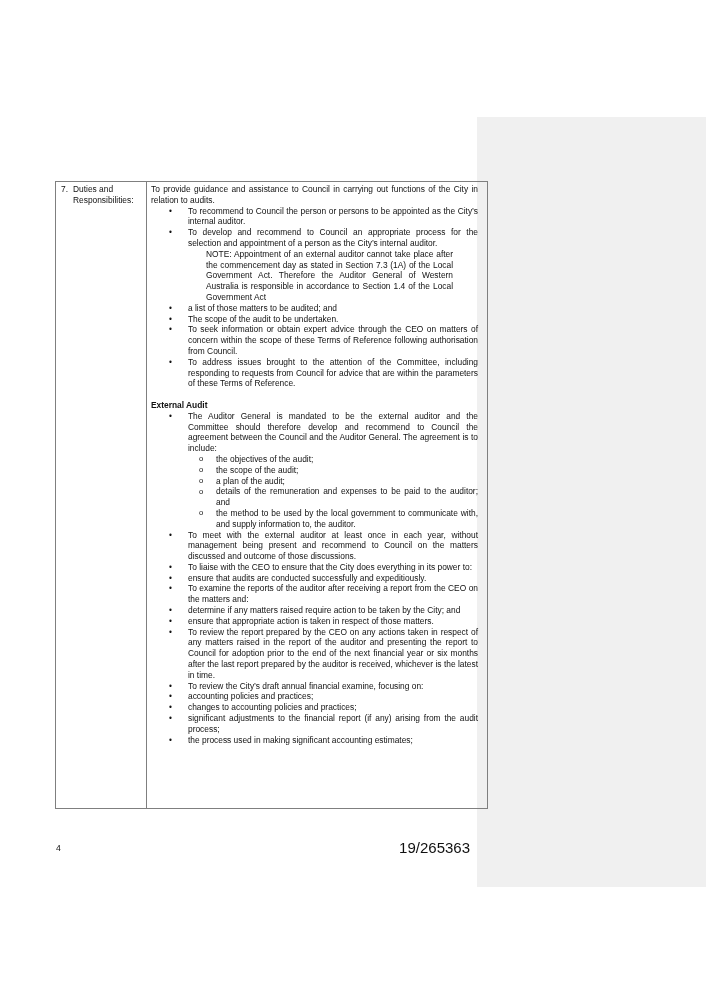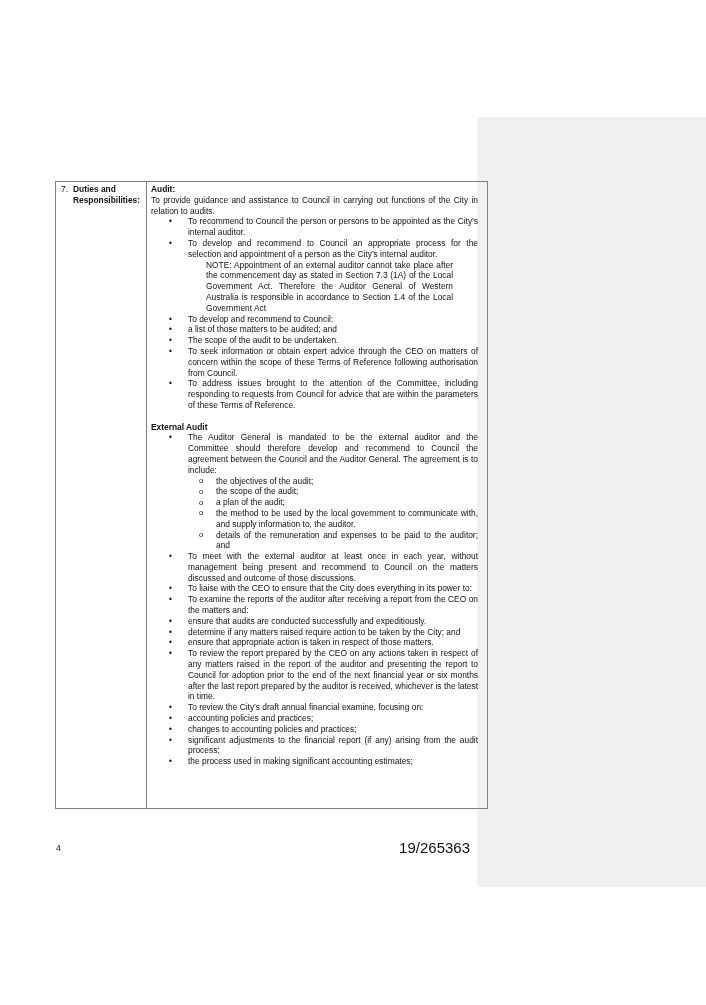--- a/index.html
+++ b/index.html
@@ -20,21 +20,21 @@
     box-sizing:border-box; border:1px solid var(--line,#7f7f7f);
     display:flex; align-items:stretch;
     font-size:8.4px; line-height:10.8px; background:transparent;
   }
   .cell-left {
     width:91px; flex:none; box-sizing:border-box;
     border-right:1px solid var(--line,#7f7f7f);
     padding:2px 2px 2px 5px; display:flex; align-items:flex-start;
   }
   .cell-left .num { width:12px; flex:none; }
-  .cell-left .lbl { flex:1;font-weight:bold; }
+  .cell-left .lbl { flex:1; }
 
   .cell-right {
     flex:1; box-sizing:border-box; padding:2px 9px 0 4px; overflow:hidden;
   }
 
   .blk { margin:0; }
   .heading { font-weight:bold; }
   .para { text-align:justify; text-align-last:left; }
   .bullet { position:relative; padding-left:37px; text-align:justify; text-align-last:left; }
   .bullet::before { content:"\2022"; position:absolute; left:18px; top:0; }
@@ -55,42 +55,40 @@
 
 <div class="sheet">
   <div class="shade"></div>
 
   <div class="doc-table">
     <div class="cell-left">
       <span class="num">7.</span>
       <span class="lbl">Duties and Responsibilities:</span>
     </div>
     <div class="cell-right">
-        <div class="blk heading">Audit:</div>
         <div class="blk para">To provide guidance and assistance to Council in carrying out functions of the City in relation to audits.</div>
         <div class="blk bullet">To recommend to Council the person or persons to be appointed as the City’s internal auditor.</div>
         <div class="blk bullet">To develop and recommend to Council an appropriate process for the selection and appointment of a person as the City’s internal auditor.</div>
         <div class="blk note">NOTE: Appointment of an external auditor cannot take place after the commencement day as stated in Section 7.3 (1A) of the Local Government Act. Therefore the Auditor General of Western Australia is responsible in accordance to Section 1.4 of the Local Government Act</div>
-        <div class="blk bullet">To develop and recommend to Council:</div>
         <div class="blk bullet">a list of those matters to be audited; and</div>
         <div class="blk bullet">The scope of the audit to be undertaken.</div>
         <div class="blk bullet">To seek information or obtain expert advice through the CEO on matters of concern within the scope of these Terms of Reference following authorisation from Council.</div>
         <div class="blk bullet">To address issues brought to the attention of the Committee, including responding to requests from Council for advice that are within the parameters of these Terms of Reference.</div>
         <div class="blk spacer"></div>
         <div class="blk heading">External Audit</div>
         <div class="blk bullet">The Auditor General is mandated to be the external auditor and the Committee should therefore develop and recommend to Council the agreement between the Council and the Auditor General. The agreement is to include:</div>
         <div class="blk sub">the objectives of the audit;</div>
         <div class="blk sub">the scope of the audit;</div>
         <div class="blk sub">a plan of the audit;</div>
+        <div class="blk sub">details of the remuneration and expenses to be paid to the auditor; and</div>
         <div class="blk sub">the method to be used by the local government to communicate with, and supply information to, the auditor.</div>
-        <div class="blk sub">details of the remuneration and expenses to be paid to the auditor; and</div>
         <div class="blk bullet">To meet with the external auditor at least once in each year, without management being present and recommend to Council on the matters discussed and outcome of those discussions.</div>
         <div class="blk bullet">To liaise with the CEO to ensure that the City does everything in its power to:</div>
+        <div class="blk bullet">ensure that audits are conducted successfully and expeditiously.</div>
         <div class="blk bullet">To examine the reports of the auditor after receiving a report from the CEO on the matters and:</div>
-        <div class="blk bullet">ensure that audits are conducted successfully and expeditiously.</div>
         <div class="blk bullet">determine if any matters raised require action to be taken by the City; and</div>
         <div class="blk bullet">ensure that appropriate action is taken in respect of those matters.</div>
         <div class="blk bullet">To review the report prepared by the CEO on any actions taken in respect of any matters raised in the report of the auditor and presenting the report to Council for adoption prior to the end of the next financial year or six months after the last report prepared by the auditor is received, whichever is the latest in time.</div>
         <div class="blk bullet">To review the City’s draft annual financial examine, focusing on:</div>
         <div class="blk bullet">accounting policies and practices;</div>
         <div class="blk bullet">changes to accounting policies and practices;</div>
         <div class="blk bullet">significant adjustments to the financial report (if any) arising from the audit process;</div>
         <div class="blk bullet">the process used in making significant accounting estimates;</div>
       </div>
   </div>

